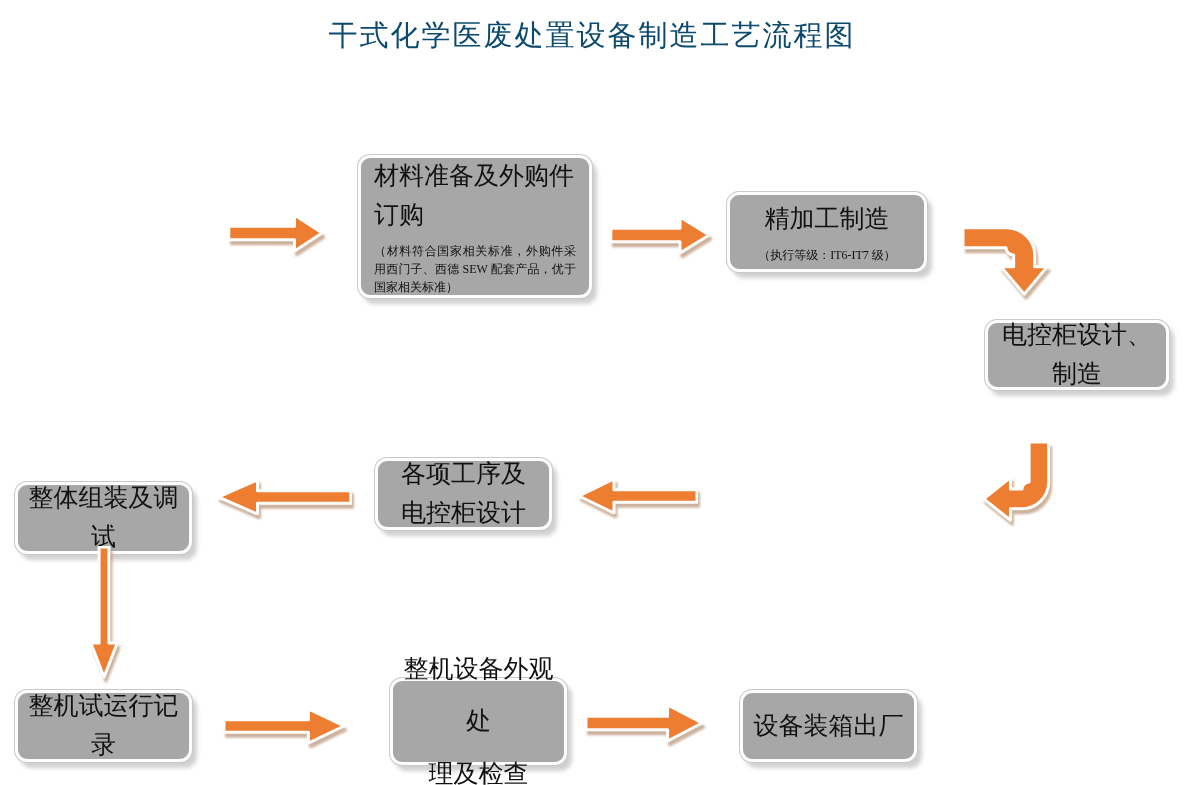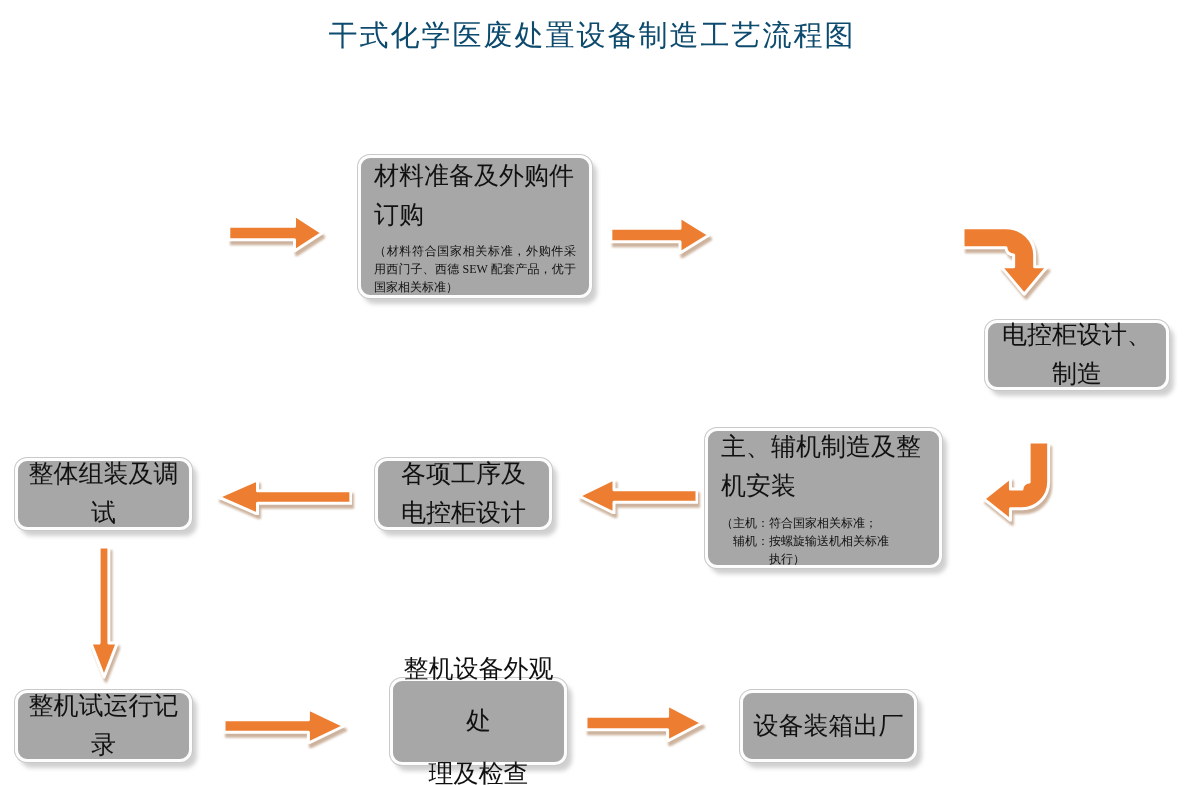--- a/index.html
+++ b/index.html
@@ -32,21 +32,21 @@
   .node .note{font-size:12px;line-height:1.5;white-space:pre-wrap;margin-top:8px;}
   .node.align-left{align-items:flex-start;text-align:left;padding:10px 13px;}
   .node.align-left .note{text-align:justify;}
   
   .n1{left:18px;top:200px;width:176px;height:72px;}
   .n2{left:358px;top:155px;width:234px;height:143px;}
   .n3{left:727px;top:192px;width:200px;height:80px;}
   .n4{left:985px;top:320px;width:184px;height:70px;align-items:flex-end;}
   .n5{left:705px;top:428px;width:237px;height:140px;}
   .n6{left:375px;top:458px;width:177px;height:72px;}
-  .n7{left:15px;top:458px;width:177px;height:72px;}
+  .n7{left:15px;top:482px;width:177px;height:72px;}
   .n8{left:15px;top:690px;width:177px;height:72px;}
   .n9{left:390px;top:678px;width:177px;height:87px;}
   .n9 .label{line-height:2.1;}
   .n10{left:740px;top:690px;width:177px;height:72px;}
   
   .arrow{position:absolute;filter:drop-shadow(2px 4px 1px var(--shadow-tan));}
   .arrow path{fill:var(--arrow-orange);stroke:#ffffff;stroke-width:3;vector-effect:non-scaling-stroke;stroke-linejoin:round;}
   .a1{left:228px;top:214px;width:95px;height:38px;}
   .a2{left:610px;top:216px;width:100px;height:38px;}
   .a3{left:963px;top:214px;width:86px;height:82px;}
@@ -63,31 +63,29 @@
 <div class="canvas">
 
   <h1 class="title">干式化学医废处置设备制造工艺流程图</h1>
 
 
   <div class="node n2 align-left">
     <div class="label">材料准备及外购件订购</div>
     <div class="note">（材料符合国家相关标准，外购件采用西门子、西德 SEW 配套产品，优于国家相关标准）</div>
   </div>
 
+  <div class="node n3">
+    <div class="label">精加工制造</div>
+    <div class="note">（执行等级：IT6-IT7 级）</div>
+  </div>
 
   <div class="node n4">
     <div class="label">电控柜设计、制造</div>
   </div>
 
-  <div class="node n5 align-left">
-    <div class="label">主、辅机制造及整机安装</div>
-    <div class="note">（主机：符合国家相关标准；
-　辅机：按螺旋输送机相关标准
-　　　　执行）</div>
-  </div>
 
   <div class="node n6">
     <div class="label">各项工序及
 电控柜设计</div>
   </div>
 
   <div class="node n7">
     <div class="label">整体组装及调试</div>
   </div>
 

